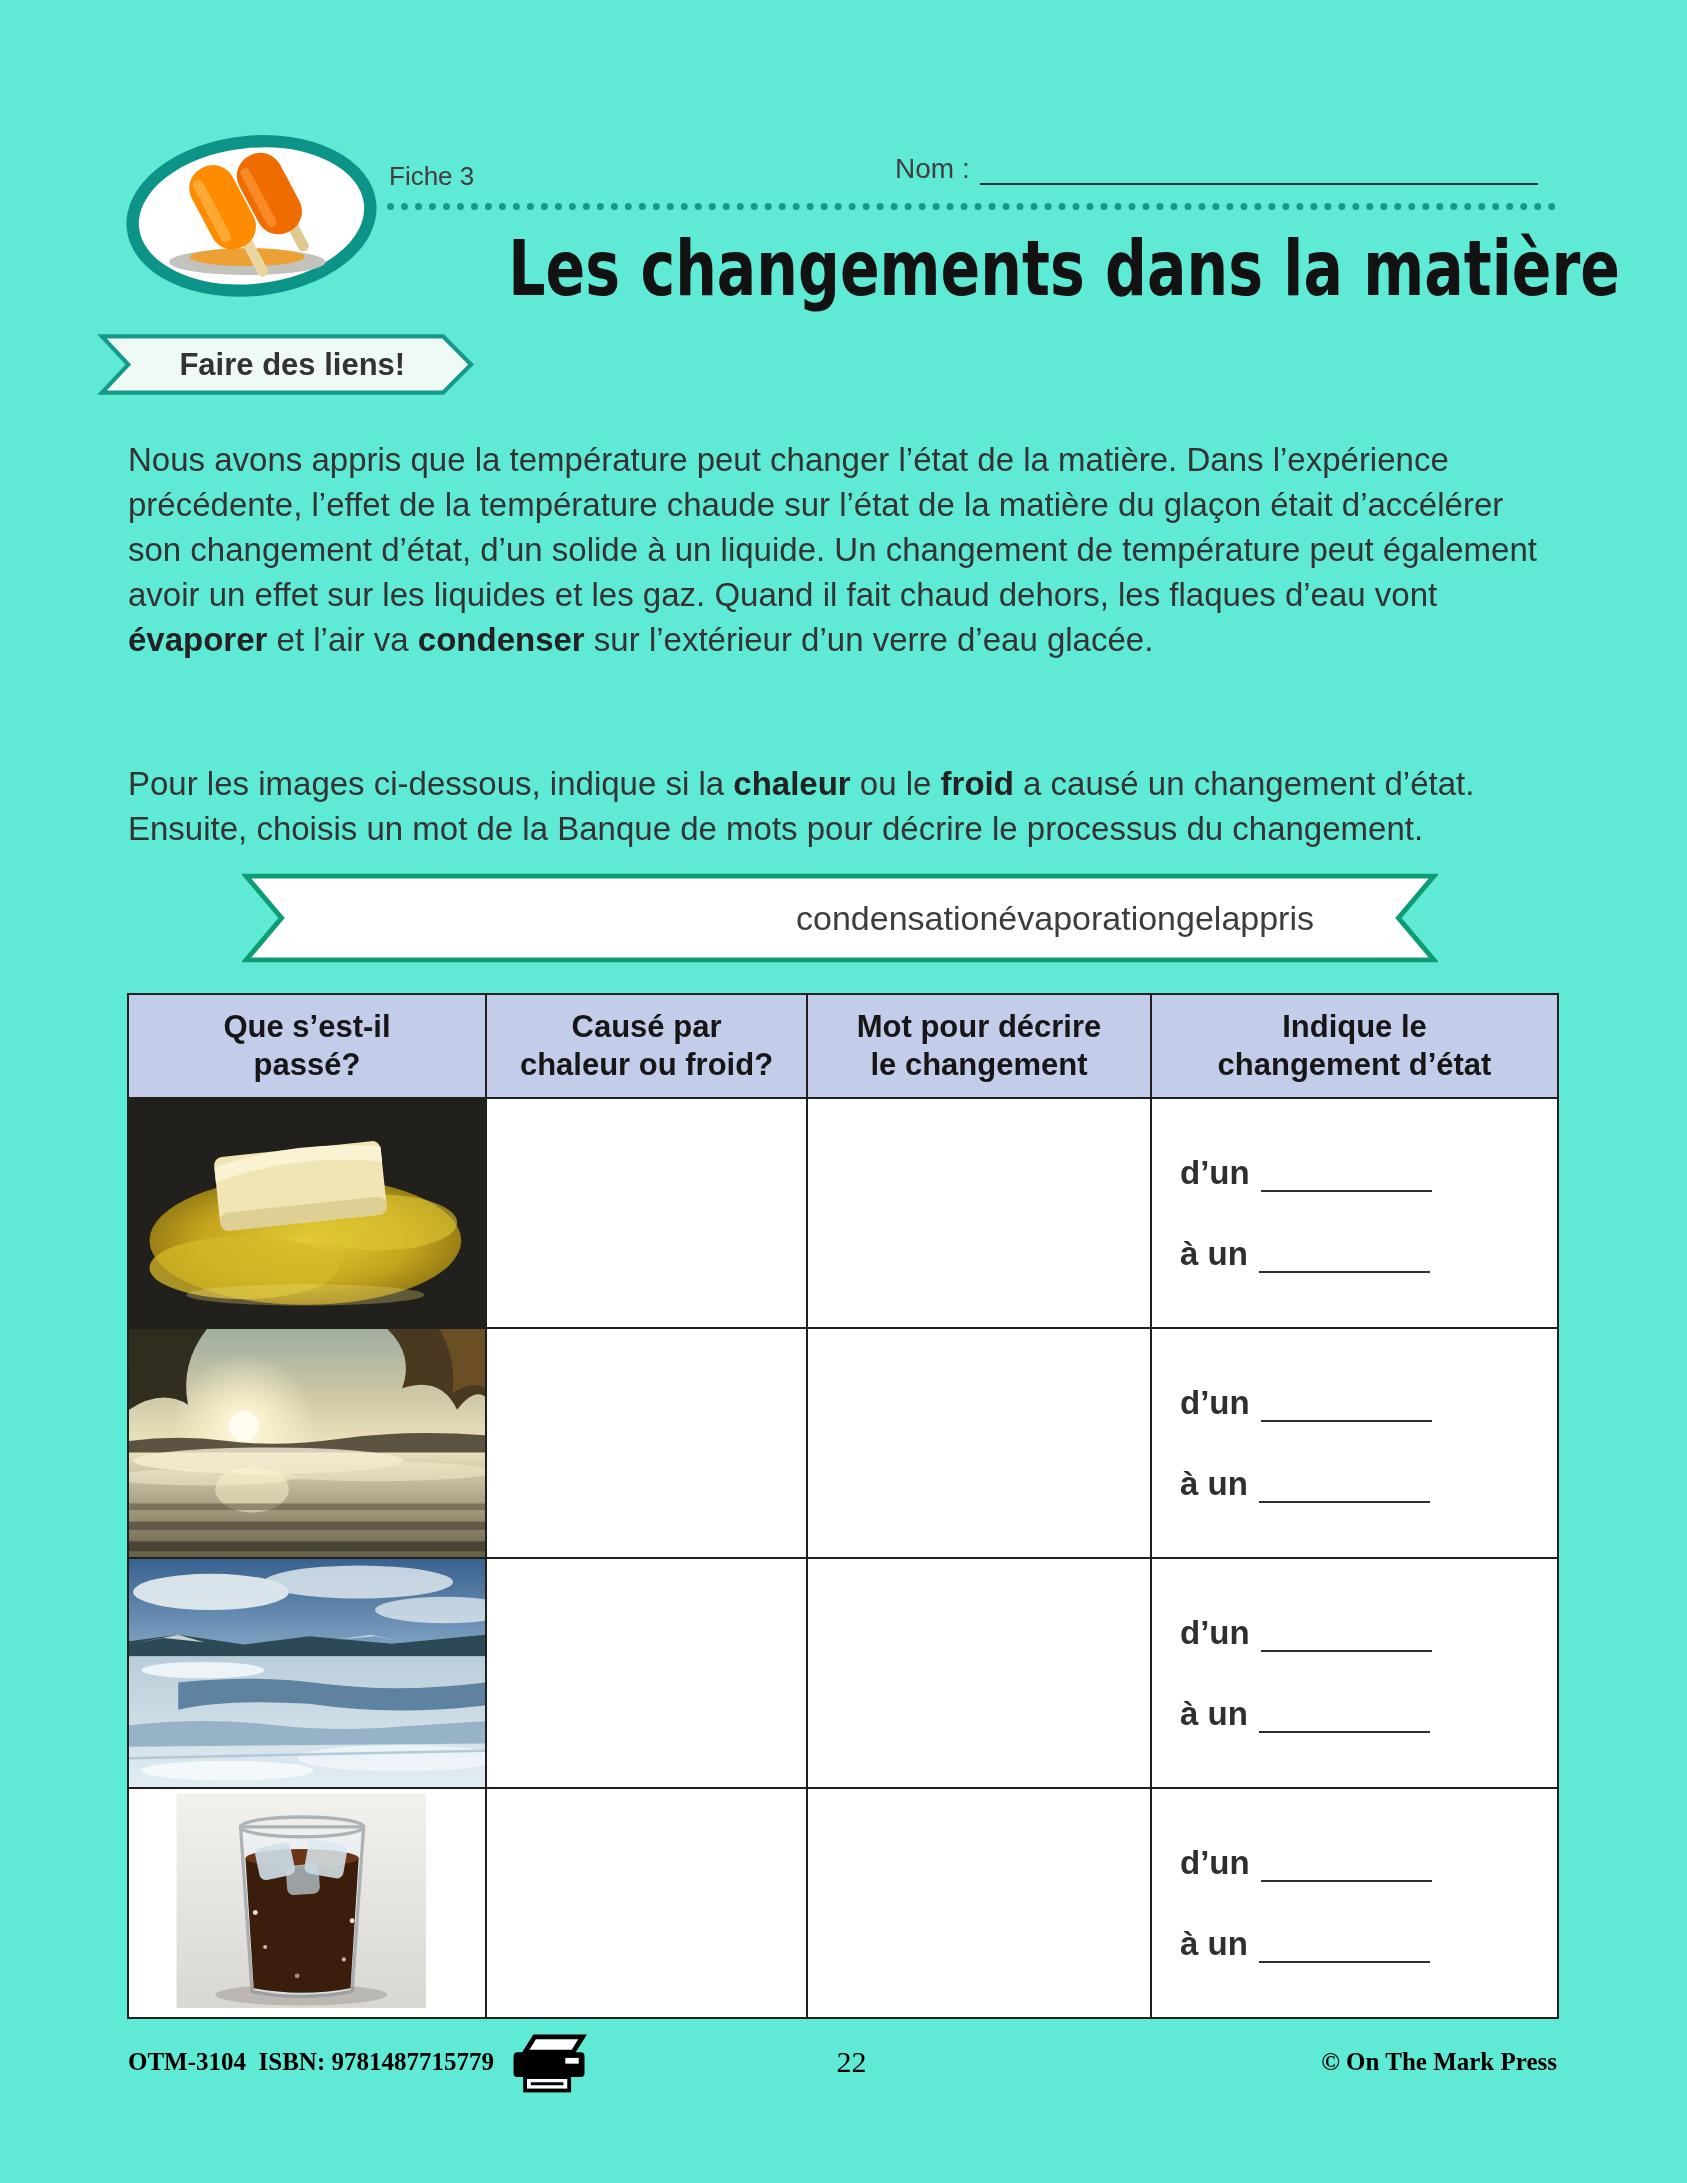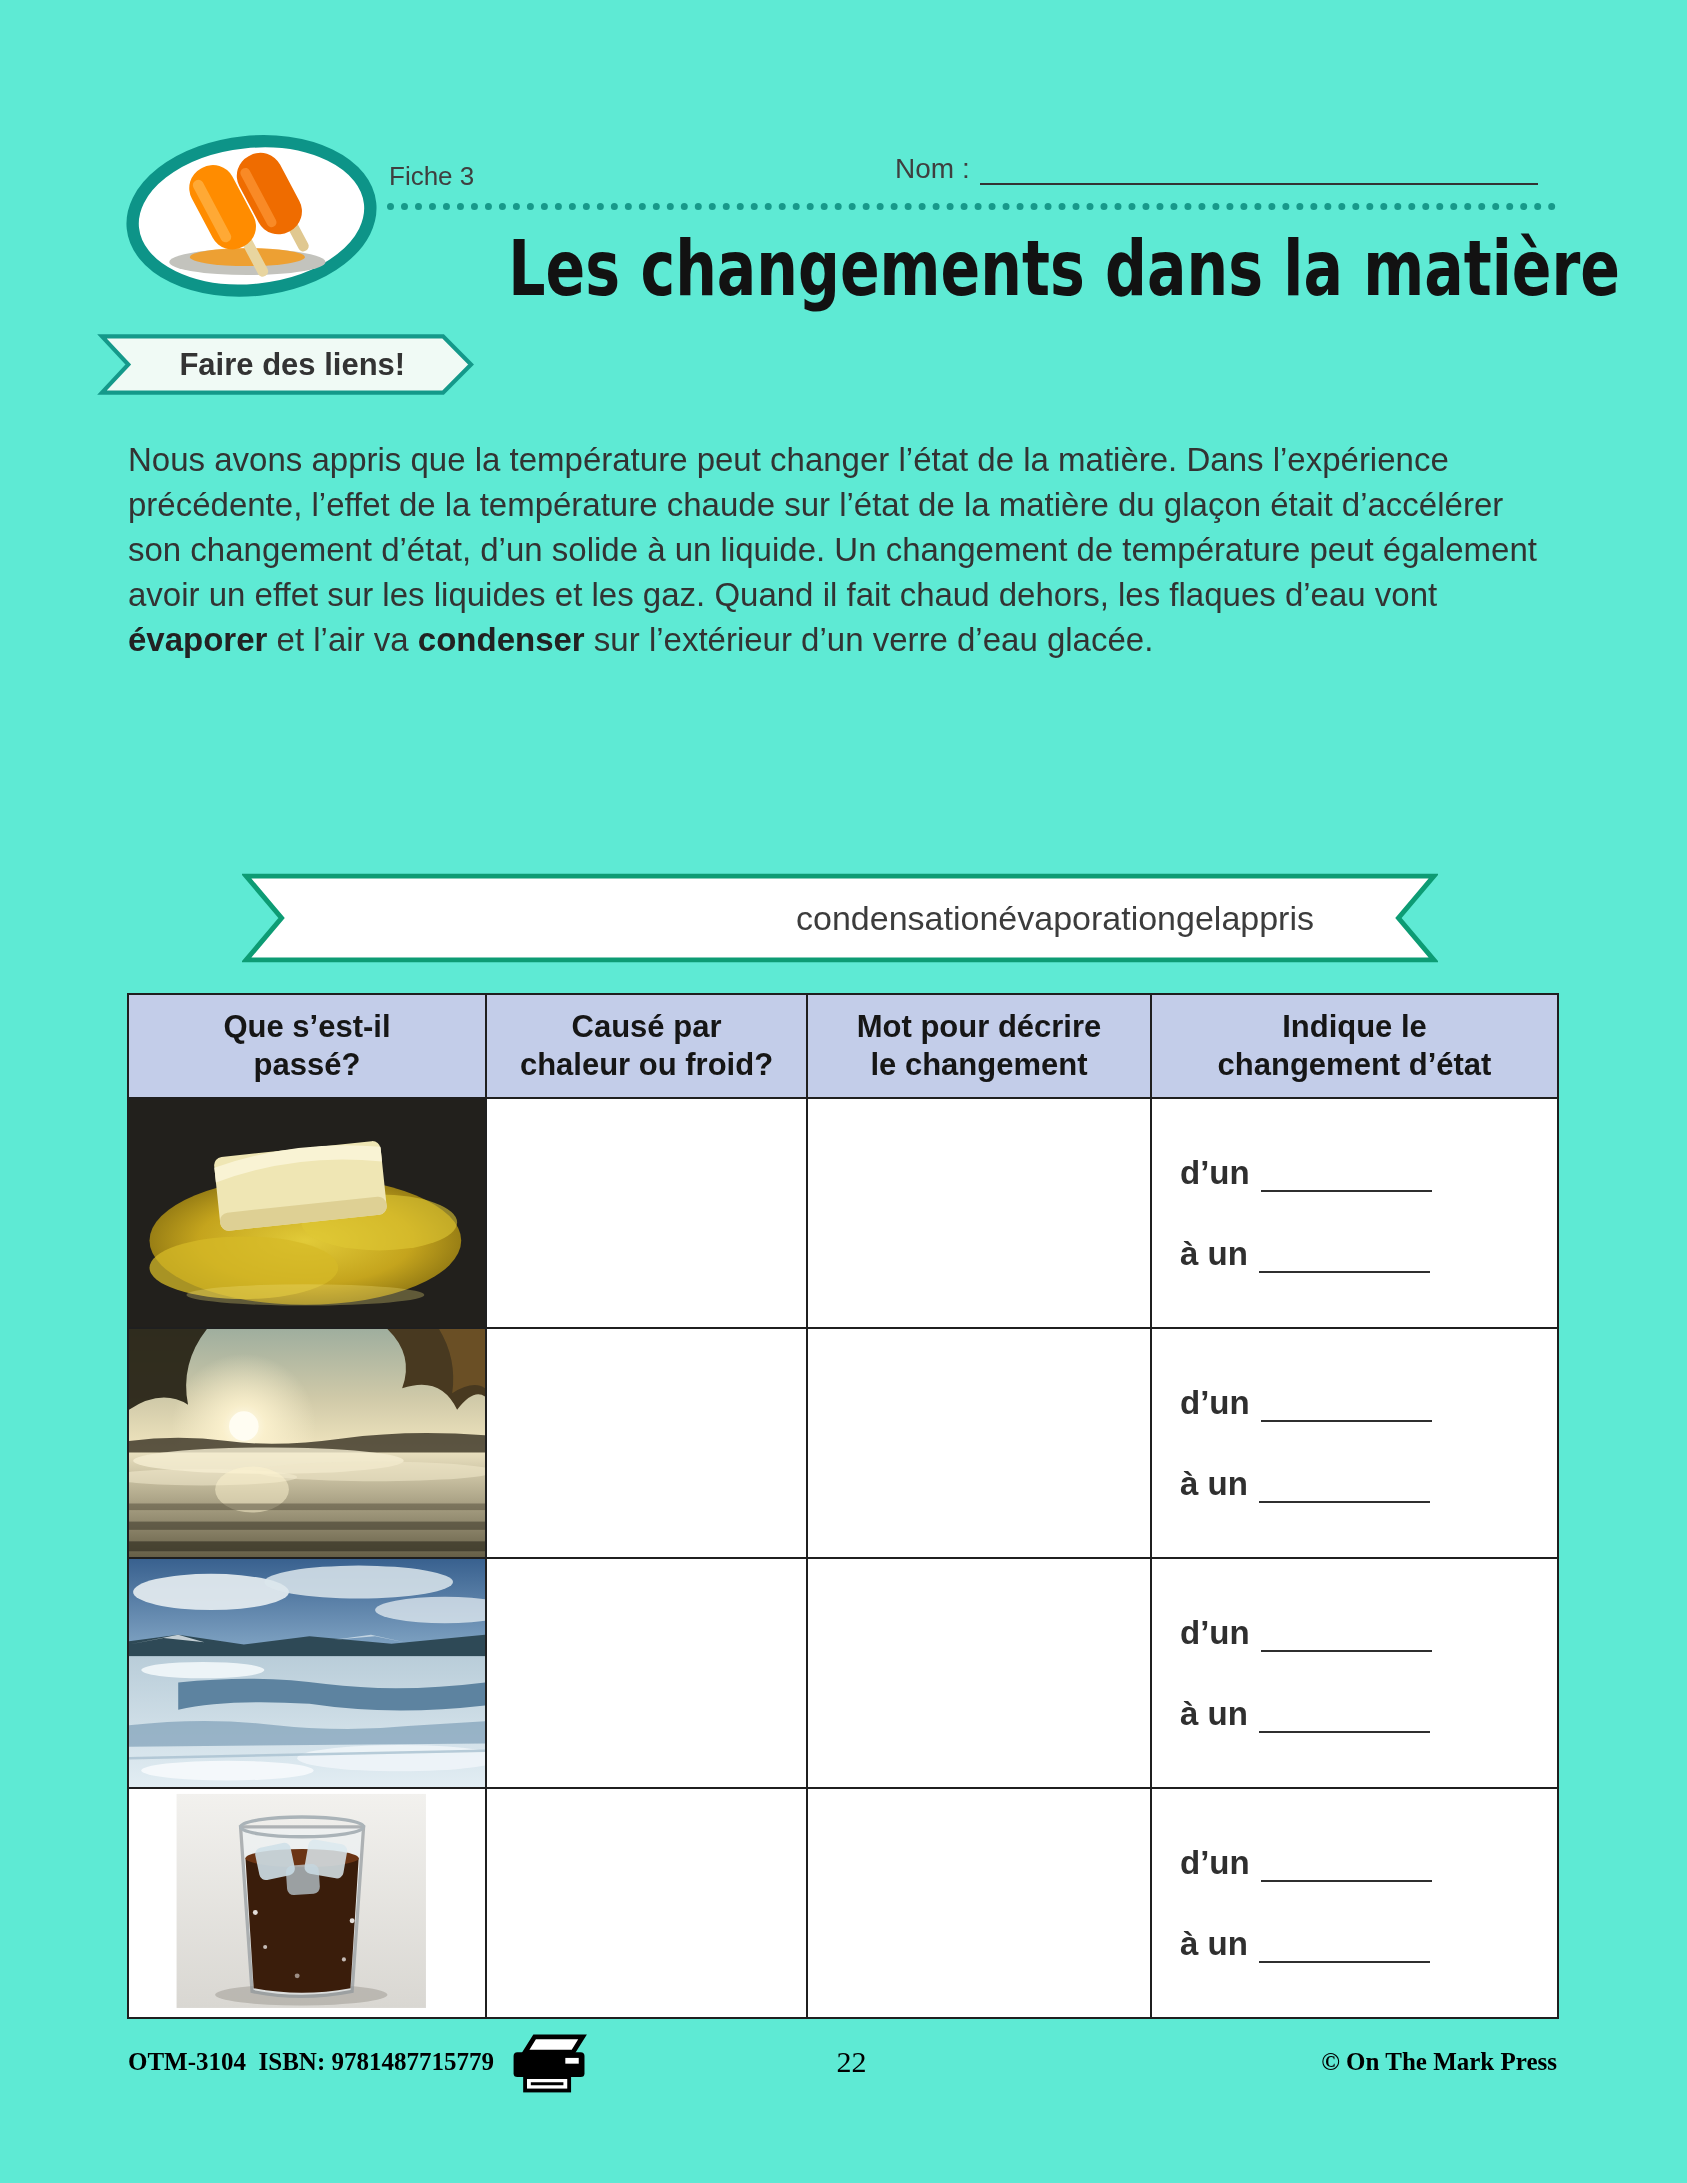--- a/index.html
+++ b/index.html
@@ -131,20 +131,21 @@
 
   <div class="liens-banner">
     <svg viewBox="0 0 460 76" preserveAspectRatio="none">
       <polygon points="6,4 420,4 454,38 420,72 6,72 38,38" fill="#f0faf5" stroke="#14998a" stroke-width="5" stroke-linejoin="miter"></polygon>
     </svg>
     <span class="banner-text">Faire des liens!</span>
   </div>
 
   <p class="para para-1"><span>Nous avons appris que la température peut changer l’état de la matière. Dans l’expérience précédente, l’effet de la température chaude sur l’état de la matière du glaçon était d’accélérer son changement d’état, d’un solide à un liquide. Un changement de température peut également avoir un effet sur les liquides et les gaz. Quand il fait chaud dehors, les flaques d’eau vont </span><b>évaporer</b><span> et l’air va </span><b>condenser</b><span> sur l’extérieur d’un verre d’eau glacée.</span></p>
 
+  <p class="para para-2"><span>Pour les images ci-dessous, indique si la </span><b>chaleur</b><span> ou le </span><b>froid</b><span> a causé un changement d’état. Ensuite, choisis un mot de la Banque de mots pour décrire le processus du changement.</span></p>
 
   <div class="word-bank">
     <svg viewBox="0 0 1452 112" preserveAspectRatio="none">
       <polygon points="5,5 1447,5 1404,56 1447,107 5,107 48,56" fill="#ffffff" stroke="#0d9c74" stroke-width="6" stroke-linejoin="miter"></polygon>
     </svg>
     <div class="words">
       <span>condensation</span>
       <span>évaporation</span>
       <span>gel</span>
       <span>appris</span>

